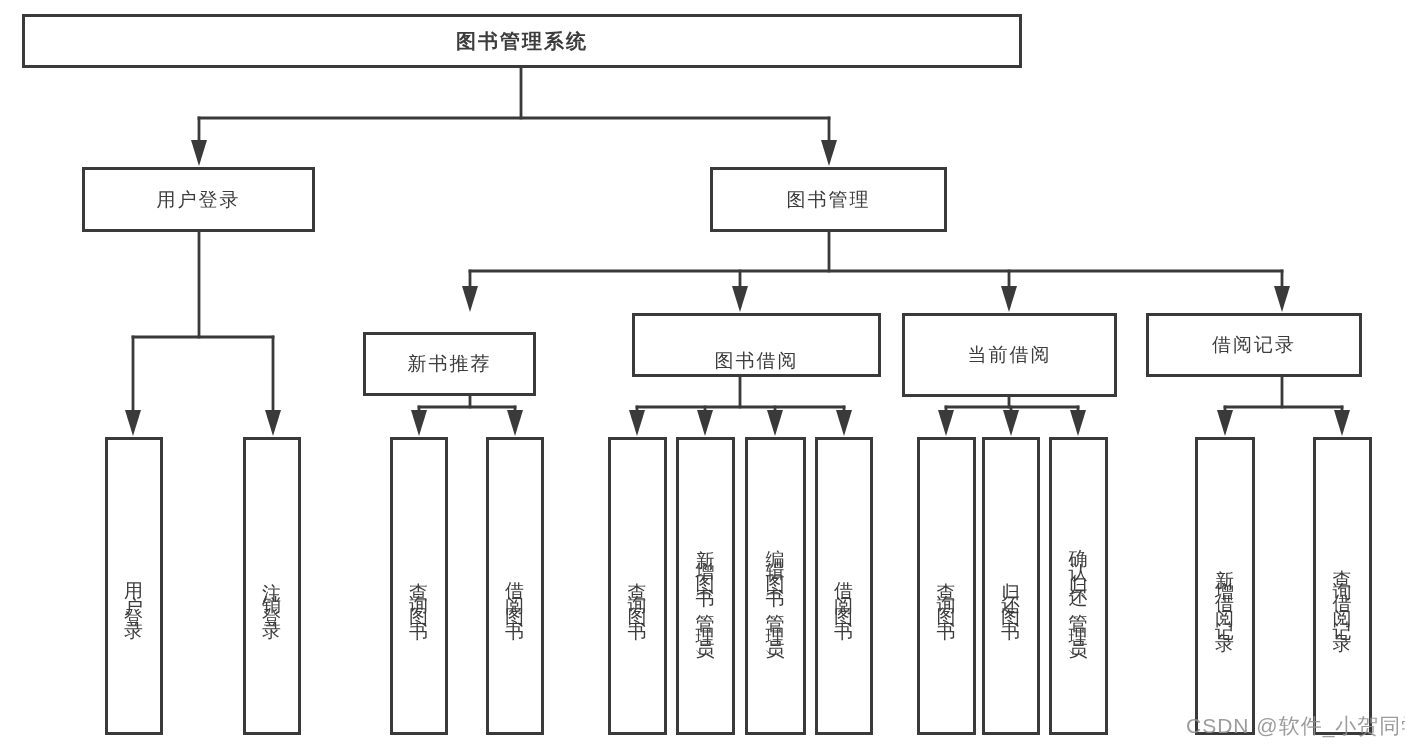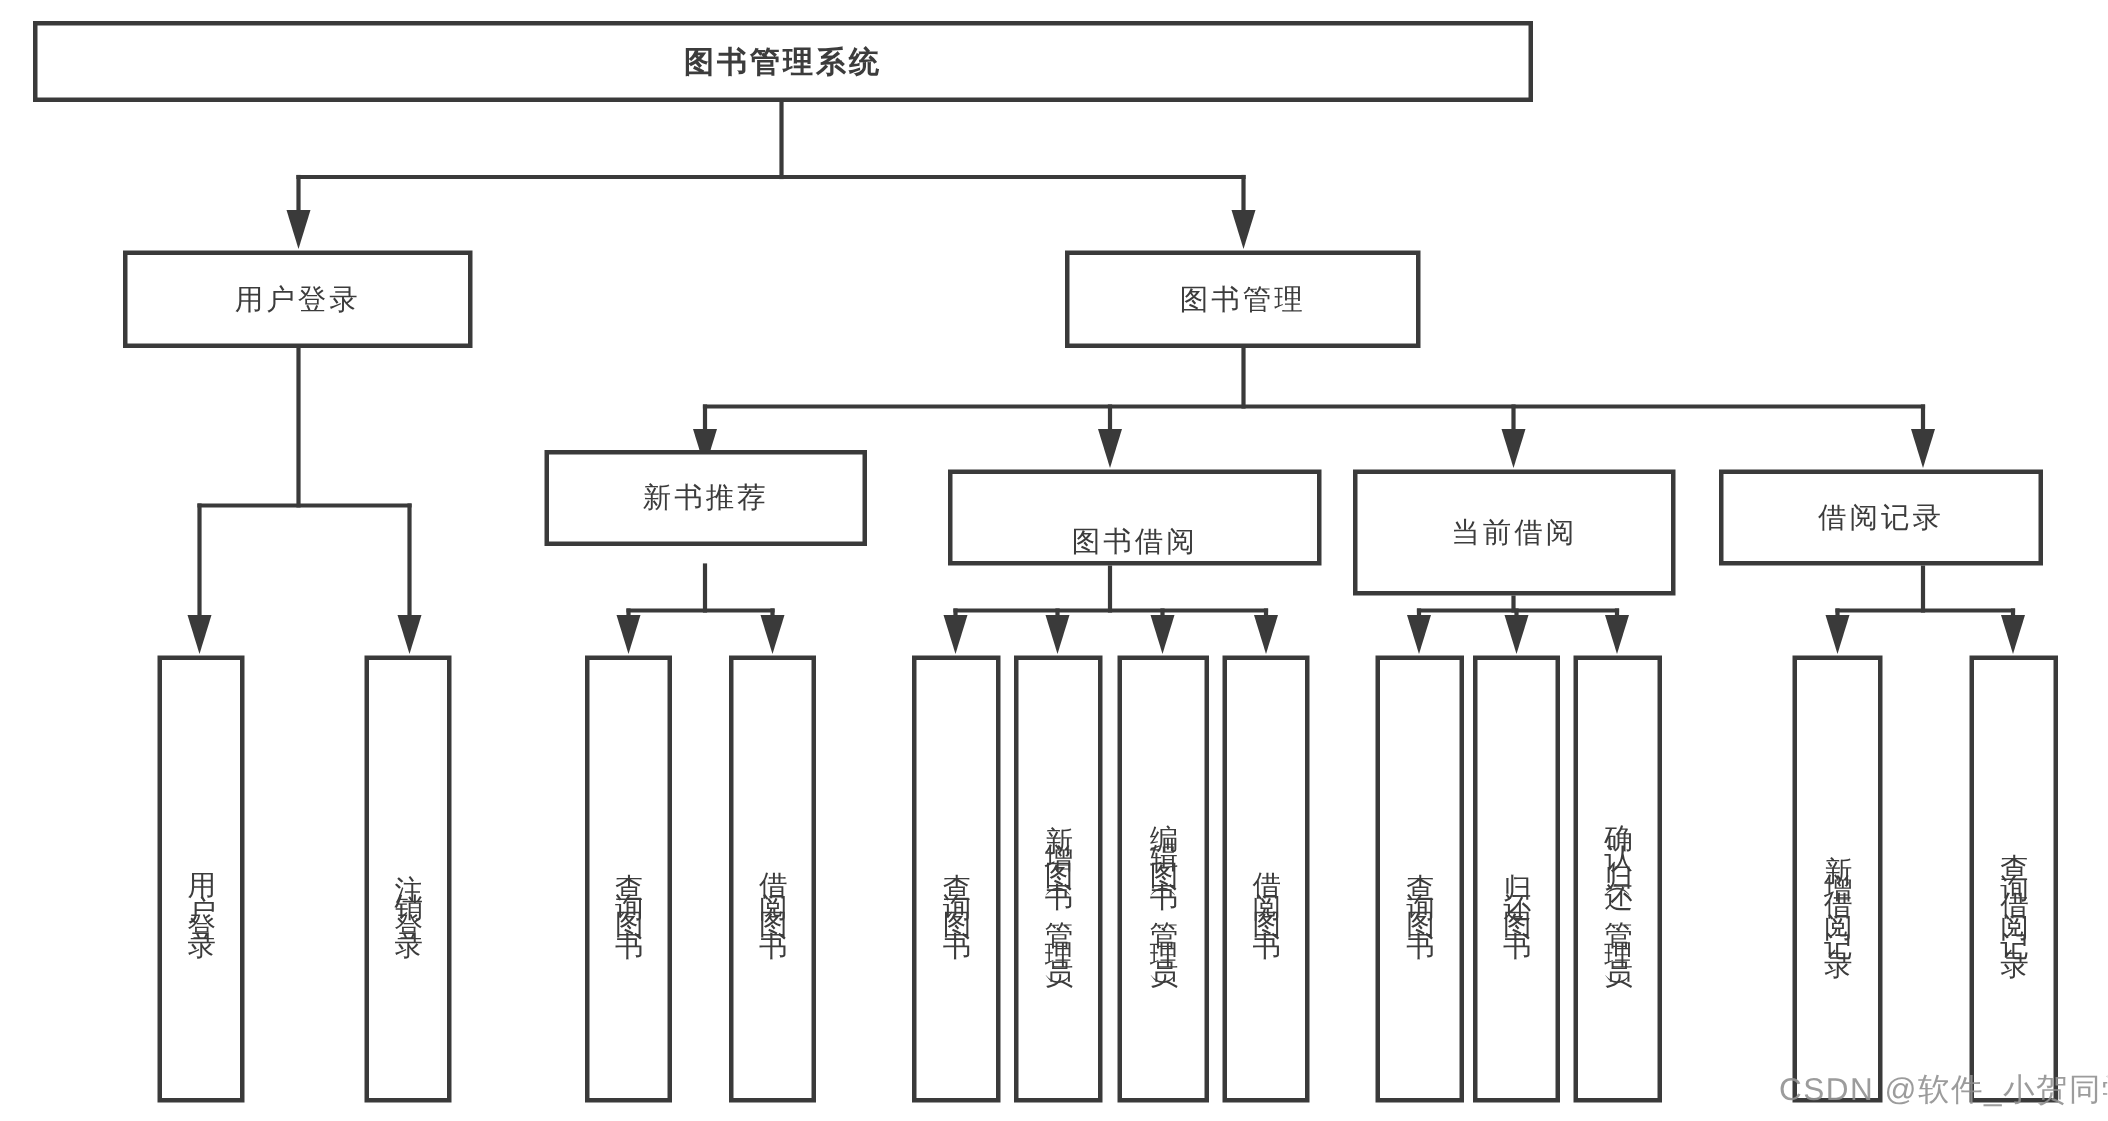--- a/index.html
+++ b/index.html
@@ -140,21 +140,21 @@
     <span class="hlabel">图书管理系统</span>
   </div>
 
   <div class="box" style="left:82px; top:167px; width:233px; height:65px;">
     <span class="hlabel">用户登录</span>
   </div>
   <div class="box" style="left:710px; top:167px; width:237px; height:65px;">
     <span class="hlabel">图书管理</span>
   </div>
 
-  <div class="box" style="left:363px; top:300px; width:215px; height:64px;">
+  <div class="box" style="left:363px; top:332px; width:173px; height:64px;">
     <span class="hlabel">新书推荐</span>
   </div>
   <div class="box" style="left:632px; top:313px; width:249px; height:64px;align-items:flex-end;">
     <span class="hlabel">图书借阅</span>
   </div>
   <div class="box" style="left:902px; top:313px; width:215px; height:84px;">
     <span class="hlabel">当前借阅</span>
   </div>
   <div class="box" style="left:1146px; top:313px; width:216px; height:64px;">
     <span class="hlabel">借阅记录</span>

